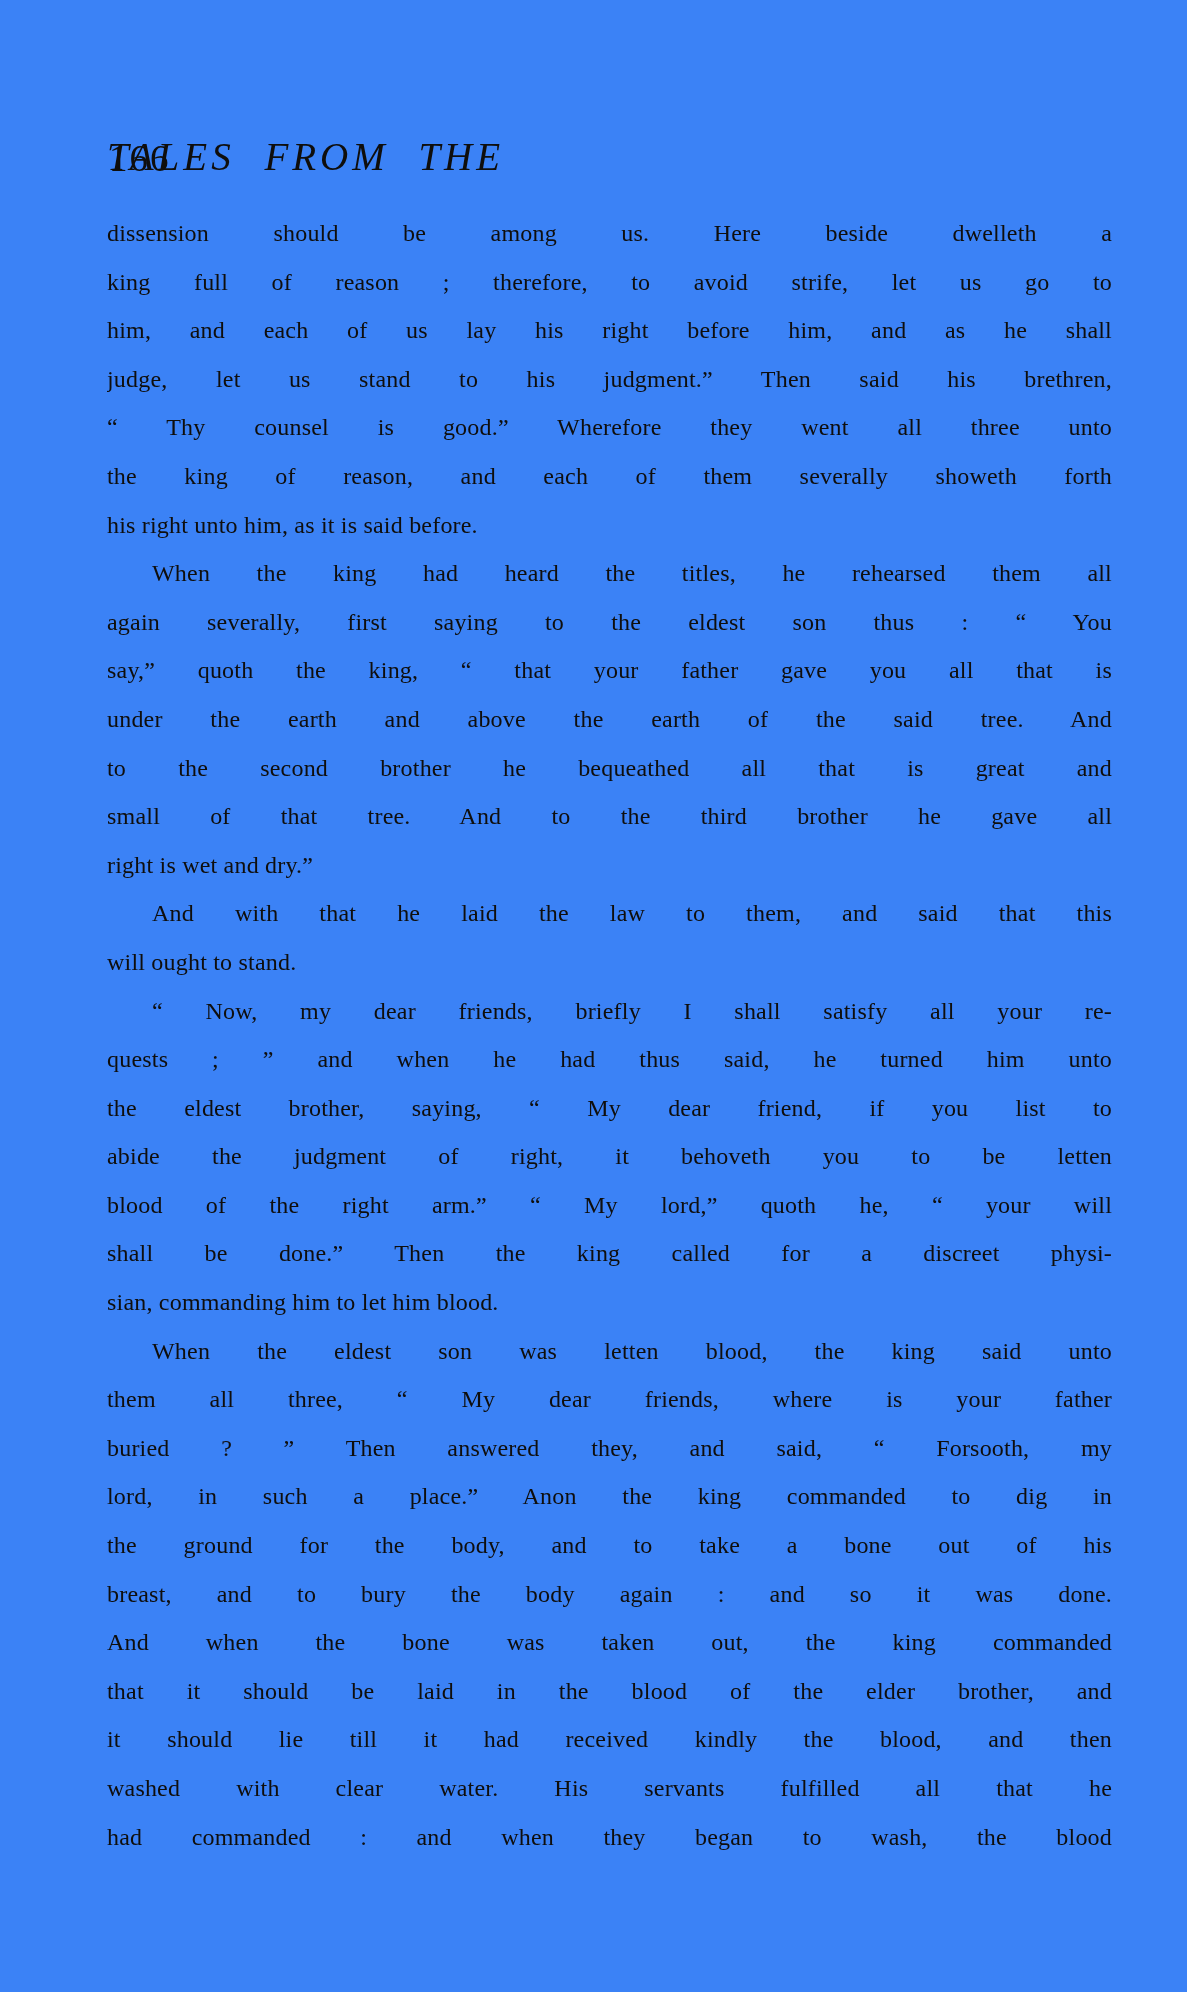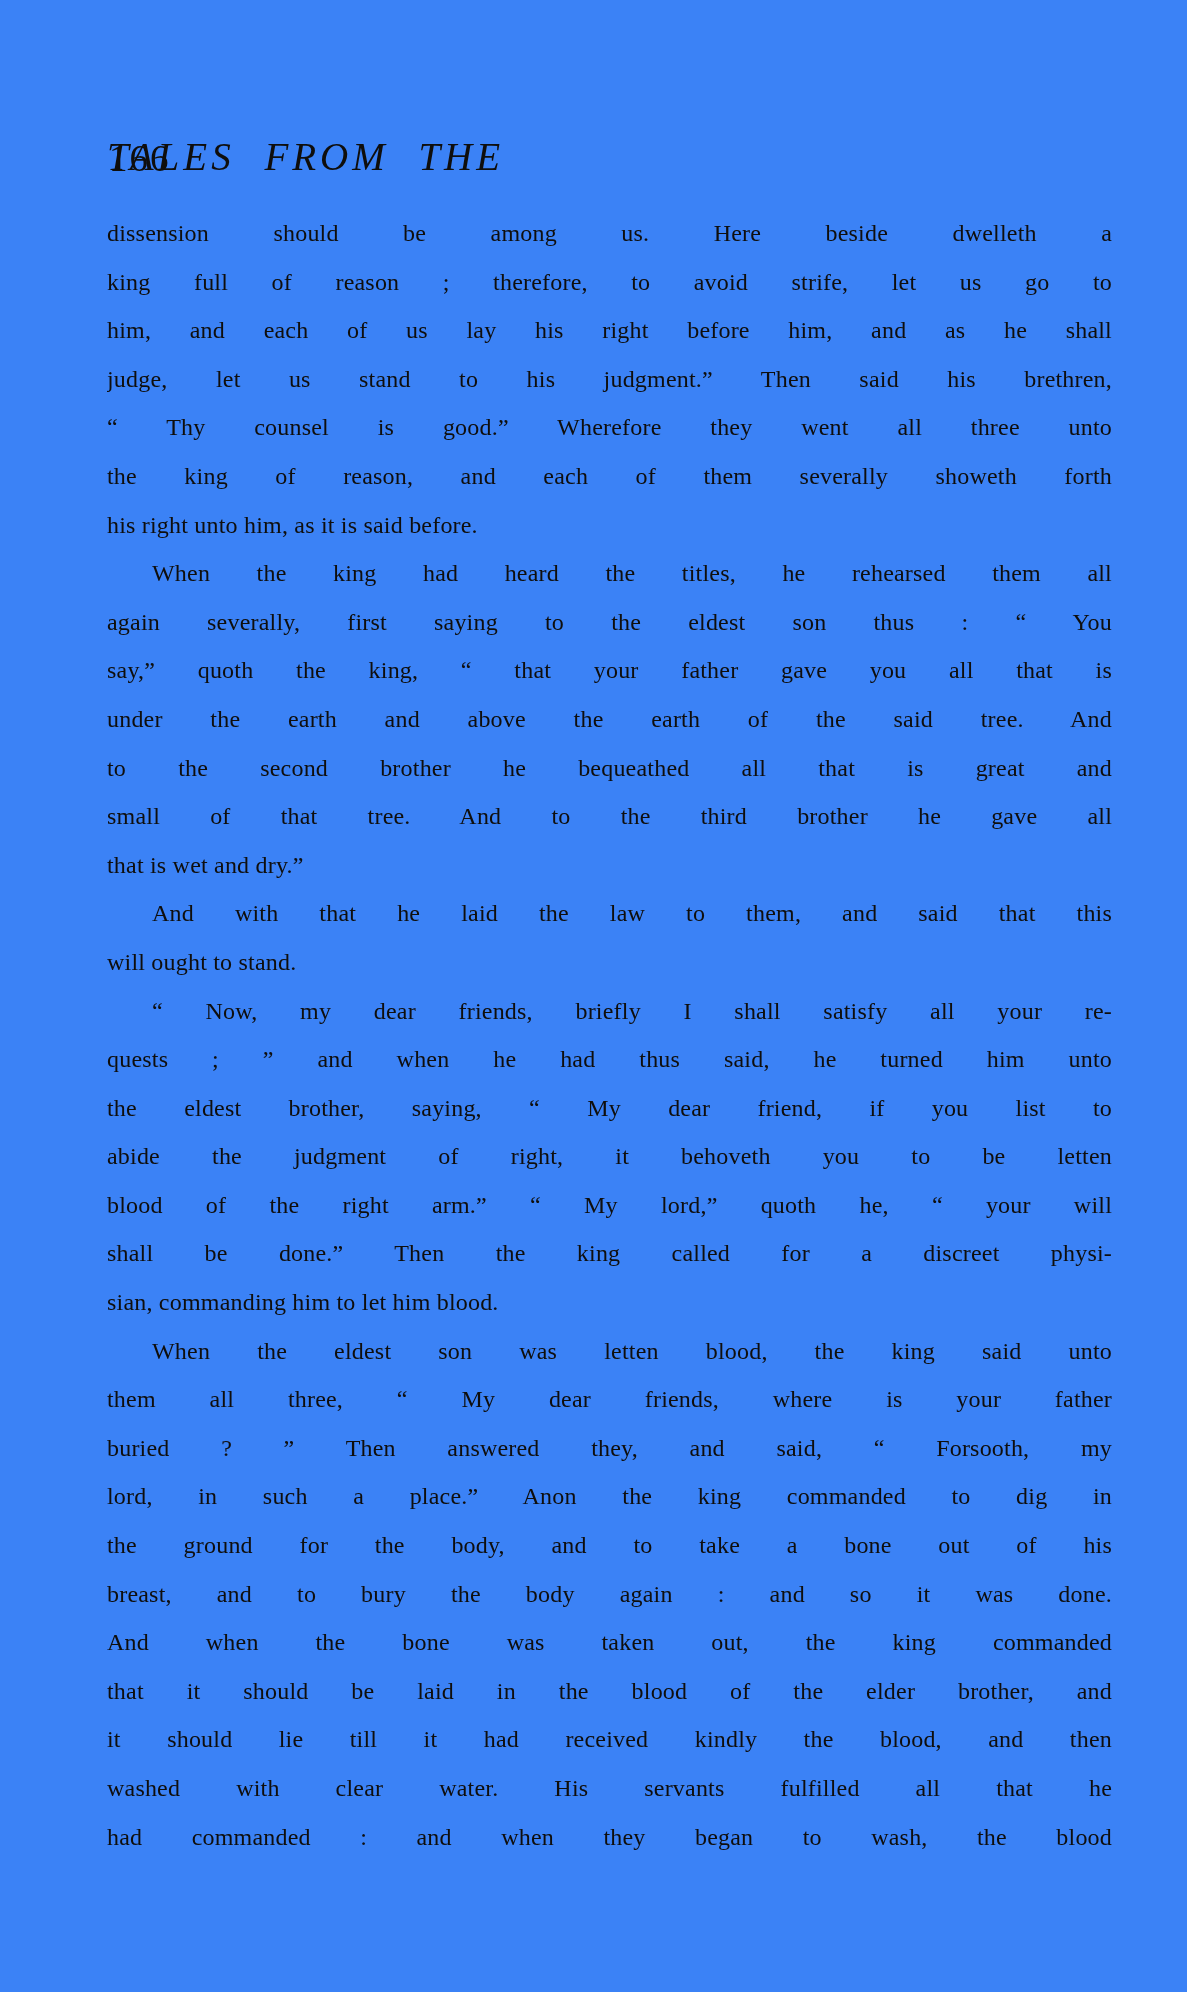--- a/index.html
+++ b/index.html
@@ -83,21 +83,21 @@
       <div class="line">judge, let us stand to his judgment.”  Then said his brethren,</div>
       <div class="line">“ Thy counsel is good.”  Wherefore they went all three unto</div>
       <div class="line">the king of reason, and each of them severally showeth forth</div>
       <div class="line end">his right unto him, as it is said before.</div>
       <div class="line indent">When the king had heard the titles, he rehearsed them all</div>
       <div class="line">again severally, first saying to the eldest son thus : “ You</div>
       <div class="line">say,” quoth the king, “ that your father gave you all that is</div>
       <div class="line">under the earth and above the earth of the said tree.  And</div>
       <div class="line">to the second brother he bequeathed all that is great and</div>
       <div class="line">small of that tree.  And to the third brother he gave all</div>
-      <div class="line end">that is wet and dry.”</div>
+      <div class="line end">right is wet and dry.”</div>
       <div class="line indent">And with that he laid the law to them, and said that this</div>
       <div class="line end">will ought to stand.</div>
       <div class="line indent">“ Now, my dear friends, briefly I shall satisfy all your re-</div>
       <div class="line">quests ; ” and when he had thus said, he turned him unto</div>
       <div class="line">the eldest brother, saying, “ My dear friend, if you list to</div>
       <div class="line">abide the judgment of right, it behoveth you to be letten</div>
       <div class="line">blood of the right arm.”  “ My lord,” quoth he, “ your will</div>
       <div class="line">shall be done.”  Then the king called for a discreet physi-</div>
       <div class="line end">sian, commanding him to let him blood.</div>
       <div class="line indent">When the eldest son was letten blood, the king said unto</div>

